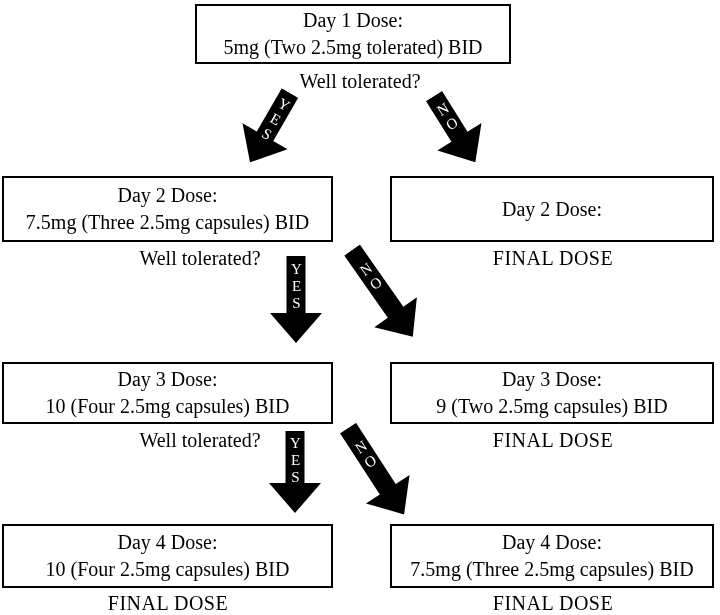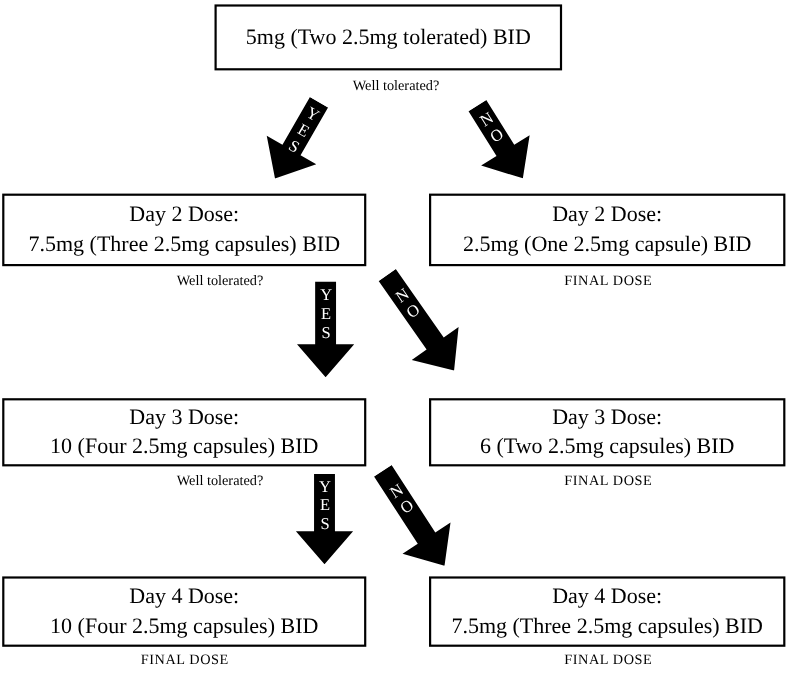--- a/index.html
+++ b/index.html
@@ -8,41 +8,42 @@
     font-family:"Liberation Serif","DejaVu Serif",serif;color:#000;
     overflow:hidden;
   }
   .node{
     position:absolute;background:#fff;border:2px solid #000;
     display:flex;flex-direction:column;align-items:center;justify-content:center;
     text-align:center;box-sizing:border-box;
   }
   .node .line{font-size:20px;line-height:27px;white-space:nowrap;}
   .caption{
-    position:absolute;font-size:13px;white-space:nowrap;text-align:center;
+    position:absolute;font-size:20px;white-space:nowrap;text-align:center;
     transform:translateX(-50%);
   }
   .caption.final{letter-spacing:0.5px;}
   .arrow{
     position:absolute;width:60px;transform-origin:30px 0;
   }
   .arrow svg{display:block;}
   .arrow .alabel{
     position:absolute;left:50%;transform:translateX(-50%);
     writing-mode:vertical-lr;text-orientation:upright;
     color:#fff;font-size:15px;letter-spacing:1px;line-height:1;
     font-family:"Liberation Serif","DejaVu Serif",serif;
   }
 </style>
 </head>
 <body>
 
 <div id="canvas">
 
   <div class="node" style="left:195px;top:4px;width:316px;height:60px;">
+    <div class="line">Day 1 Dose:</div>
     <div class="line">5mg (Two 2.5mg tolerated) BID</div>
   </div>
   <div class="caption" style="left:360px;top:70px;">Well tolerated?</div>
 
   <div class="arrow" style="left:260px;top:93px;height:80px;transform:rotate(30deg);">
     <svg width="60" height="80" viewBox="0 0 60 80">
       <polygon points="20.5,0 39.5,0 39.5,50 56,50 30,80 4,50 20.5,50" fill="#000"></polygon>
     </svg>
     <div class="alabel" style="top:5px;">YES</div>
   </div>
@@ -54,21 +55,20 @@
   </div>
 
   <div class="node" style="left:2px;top:176px;width:331px;height:66px;">
     <div class="line">Day 2 Dose:</div>
     <div class="line">7.5mg (Three 2.5mg capsules) BID</div>
   </div>
   <div class="caption" style="left:200px;top:247px;">Well tolerated?</div>
 
   <div class="node" style="left:390px;top:176px;width:324px;height:66px;">
     <div class="line">Day 2 Dose:</div>
-    <div class="line">2.5mg (One 2.5mg capsule) BID</div>
   </div>
   <div class="caption final" style="left:553px;top:247px;">FINAL DOSE</div>
 
   <div class="arrow" style="left:266px;top:256px;height:87px;">
     <svg width="60" height="87" viewBox="0 0 60 87">
       <polygon points="20.5,0 39.5,0 39.5,57 56,57 30,87 4,57 20.5,57" fill="#000"></polygon>
     </svg>
     <div class="alabel" style="top:5px;">YES</div>
   </div>
   <div class="arrow" style="left:322px;top:250px;height:106px;transform:rotate(-35deg);">
@@ -79,21 +79,21 @@
   </div>
 
   <div class="node" style="left:2px;top:362px;width:331px;height:62px;">
     <div class="line">Day 3 Dose:</div>
     <div class="line">10 (Four 2.5mg capsules) BID</div>
   </div>
   <div class="caption" style="left:200px;top:429px;">Well tolerated?</div>
 
   <div class="node" style="left:390px;top:362px;width:324px;height:62px;">
     <div class="line">Day 3 Dose:</div>
-    <div class="line">6 (Two 2.5mg capsules) BID</div>
+    <div class="line">9 (Two 2.5mg capsules) BID</div>
   </div>
   <div class="caption final" style="left:553px;top:429px;">FINAL DOSE</div>
 
   <div class="arrow" style="left:265px;top:431px;height:82px;">
     <svg width="60" height="82" viewBox="0 0 60 82">
       <polygon points="20.5,0 39.5,0 39.5,52 56,52 30,82 4,52 20.5,52" fill="#000"></polygon>
     </svg>
     <div class="alabel" style="top:4px;">YES</div>
   </div>
   <div class="arrow" style="left:318px;top:428px;height:103px;transform:rotate(-33deg);">

